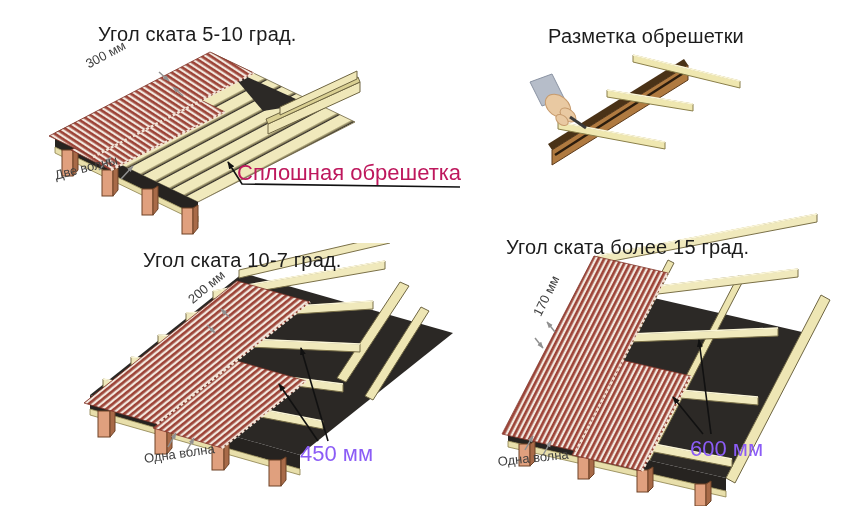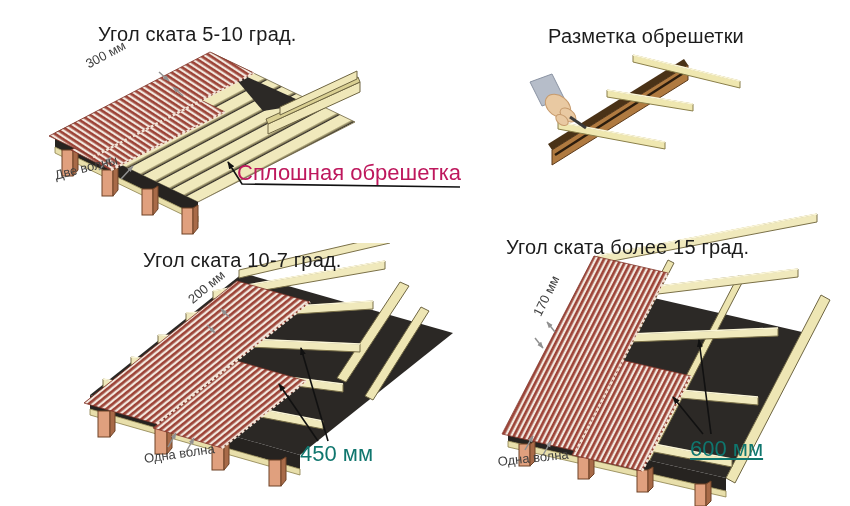--- a/index.html
+++ b/index.html
@@ -2,41 +2,41 @@
 <html><head>
 <meta charset="utf-8">
 <style>
   html,body{margin:0;padding:0;background:#fff;}
   #stage{position:relative;width:850px;height:506px;background:#ffffff;overflow:hidden;
          font-family:"Liberation Sans","DejaVu Sans",sans-serif;}
   .panel{position:absolute;}
   .panel svg{position:absolute;left:0;top:0;}
   .title{position:absolute;font-size:20px;color:#1c1c1c;white-space:nowrap;letter-spacing:0.2px;}
   .dim{position:absolute;font-size:13px;color:#3f3f3f;white-space:nowrap;transform-origin:0 0;}
-  .bigdim{position:absolute;font-size:22px;color:#0f766e;white-space:nowrap;}
+  .bigdim{position:absolute;font-size:22px;color:#8b5cf6;white-space:nowrap;}
   .callout{position:absolute;font-size:22px;color:#be185d;white-space:nowrap;}
   
   #p1{left:35px;top:12px;width:430px;height:230px;}
   #p2{left:500px;top:12px;width:345px;height:200px;}
   #p3{left:55px;top:243px;width:405px;height:263px;}
   #p4{left:475px;top:212px;width:375px;height:294px;}
   
   #t1-title{left:63px;top:11px;}
   #t1-end{left:48px;top:46px;transform:rotate(-28deg);}
   #t1-side{left:18px;top:156px;transform:rotate(-14deg);}
   #t1-callout{left:202px;top:148px;}
   #t2-title{left:48px;top:13px;}
   #t3-title{left:88px;top:6px;}
   #t3-end{left:130px;top:52px;transform:rotate(-40deg);}
   #t3-side{left:88px;top:208px;transform:rotate(-8deg);}
   #t3-spacing{left:245px;top:198px;}
   #t4-title{left:31px;top:7px;margin-top:17px;}
   #t4-end{left:55px;top:100px;transform:rotate(-64deg);}
   #t4-side{left:22px;top:242px;transform:rotate(-6deg);}
-  #t4-spacing{left:215px;top:224px;text-decoration:underline;}
+  #t4-spacing{left:215px;top:224px;}
 </style>
 </head>
 <body>
 
 <div id="stage">
 
   <svg width="0" height="0" style="position:absolute">
     <defs>
       <pattern id="corrFlat" patternUnits="userSpaceOnUse" width="5" height="5" patternTransform="rotate(33)">
         <rect width="5" height="5" fill="#f2e7de"></rect>

